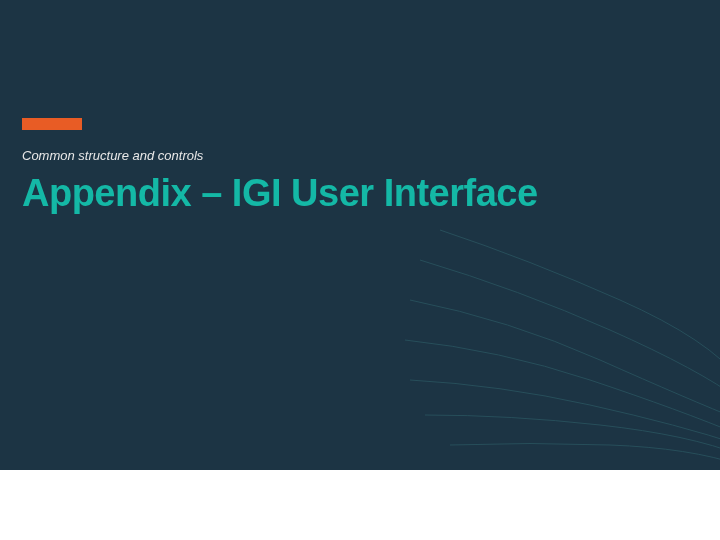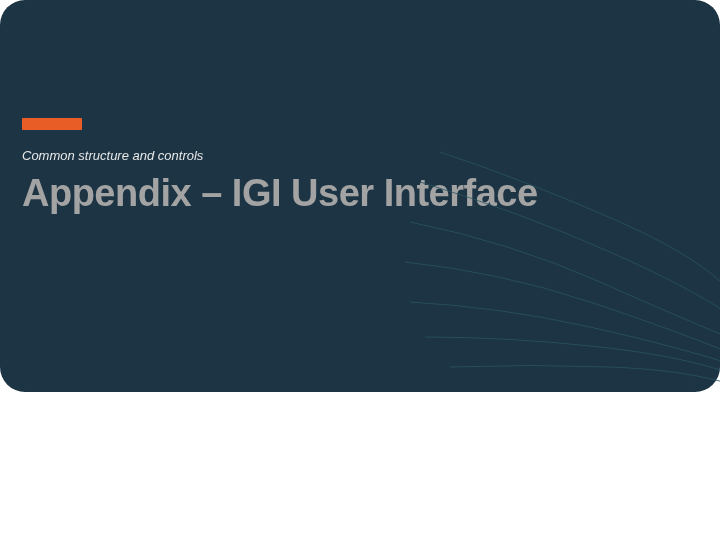--- a/index.html
+++ b/index.html
@@ -7,25 +7,24 @@
       padding: 0;
       box-sizing: border-box;
     }
     html, body {
       width: 720px;
       height: 540px;
       overflow: hidden;
     }
     .slide {
       width: 720px;
-      height: 392px;
+      height: 470px;
       background-color: #1c3444;
       position: relative;
       font-family: Arial, Helvetica, sans-serif;
-      border-radius: 25px;
     }
     .accent-bar {
       position: absolute;
       top: 118px;
       left: 22px;
       width: 60px;
       height: 12px;
       background-color: #e85c25;
     }
     .subtitle {
@@ -35,21 +34,21 @@
       font-size: 13px;
       color: #e8e8e8;
       font-style: italic;
       font-weight: 400;
     }
     .title {
       position: absolute;
       top: 172px;
       left: 22px;
       font-size: 38px;
-      color: #a3a3a3;
+      color: #14b8a6;
       font-weight: bold;
       letter-spacing: -0.5px;
     }
     .decorative-lines {
       position: absolute;
       bottom: 0;
       right: 0;
       width: 340px;
       height: 300px;
       pointer-events: none;

